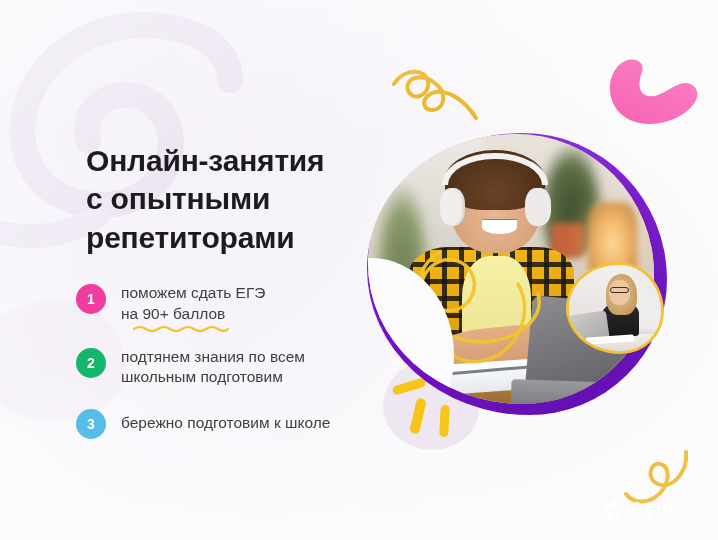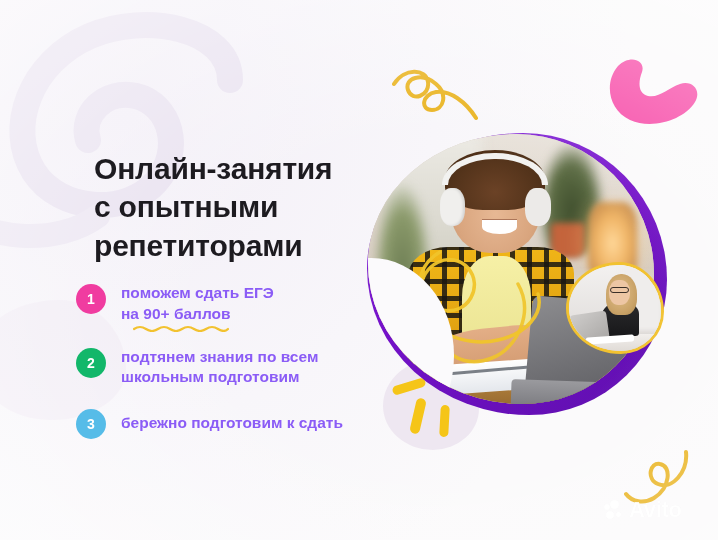--- a/index.html
+++ b/index.html
@@ -101,21 +101,21 @@
   .dash-a { left: 392px; top: 382px; width: 34px; height: 9px; transform: rotate(-17deg); }
   .dash-b { left: 413px; top: 398px; width: 10px; height: 36px; transform: rotate(13deg); }
   .dash-c { left: 440px; top: 405px; width: 9px; height: 32px; transform: rotate(3deg); }
 
   
   .headline {
     position: absolute;
     left: 78px;
     top: 134px;
     width: 300px;
-    margin: 16px;
+    margin: 8px;
     font-size: 30px;
     line-height: 1.28;
     font-weight: 700;
     letter-spacing: -0.2px;
     color: #1d1b20;
     white-space: pre-line;
   }
 
   
   .features {
@@ -143,22 +143,22 @@
     font-weight: 700;
     display: flex;
     align-items: center;
     justify-content: center;
     margin-top: 1px;
   }
   .feature-text {
     margin-left: 15px;
     font-size: 15.5px;
     line-height: 1.34;
-    color: #8b5cf6;
-    font-weight: 700;
+    color: #404040;
+    font-weight: 400;
     white-space: pre-line;
     position: relative;
   }
   .feature--1 { margin-bottom: 22px; }
   .feature--3 .feature-text { padding-top: 5px; }
 
   
   .wavy {
     position: absolute;
     left: 133px;
@@ -476,21 +476,21 @@
       <span class="feature-text">поможем сдать ЕГЭ
 на 90+ баллов</span>
     </li>
     <li class="feature feature--2">
       <span class="badge" style="background:#12B76A">2</span>
       <span class="feature-text">подтянем знания по всем
 школьным подготовим</span>
     </li>
     <li class="feature feature--3">
       <span class="badge" style="background:#56BCE8">3</span>
-      <span class="feature-text">бережно подготовим к сдать</span>
+      <span class="feature-text">бережно подготовим к школе</span>
     </li>
   </ul>
 
   <div class="wavy">
     <svg viewBox="0 0 96 8" xmlns="http://www.w3.org/2000/svg" preserveAspectRatio="none">
       <path d="M1 5 Q7 1, 13 5 T25 5 T37 5 T49 5 T61 5 T73 5 T85 5 T95 5" fill="none" stroke="#F2C230" stroke-width="2.2" stroke-linecap="round"></path>
     </svg>
   </div>
 
   <div class="avito">

